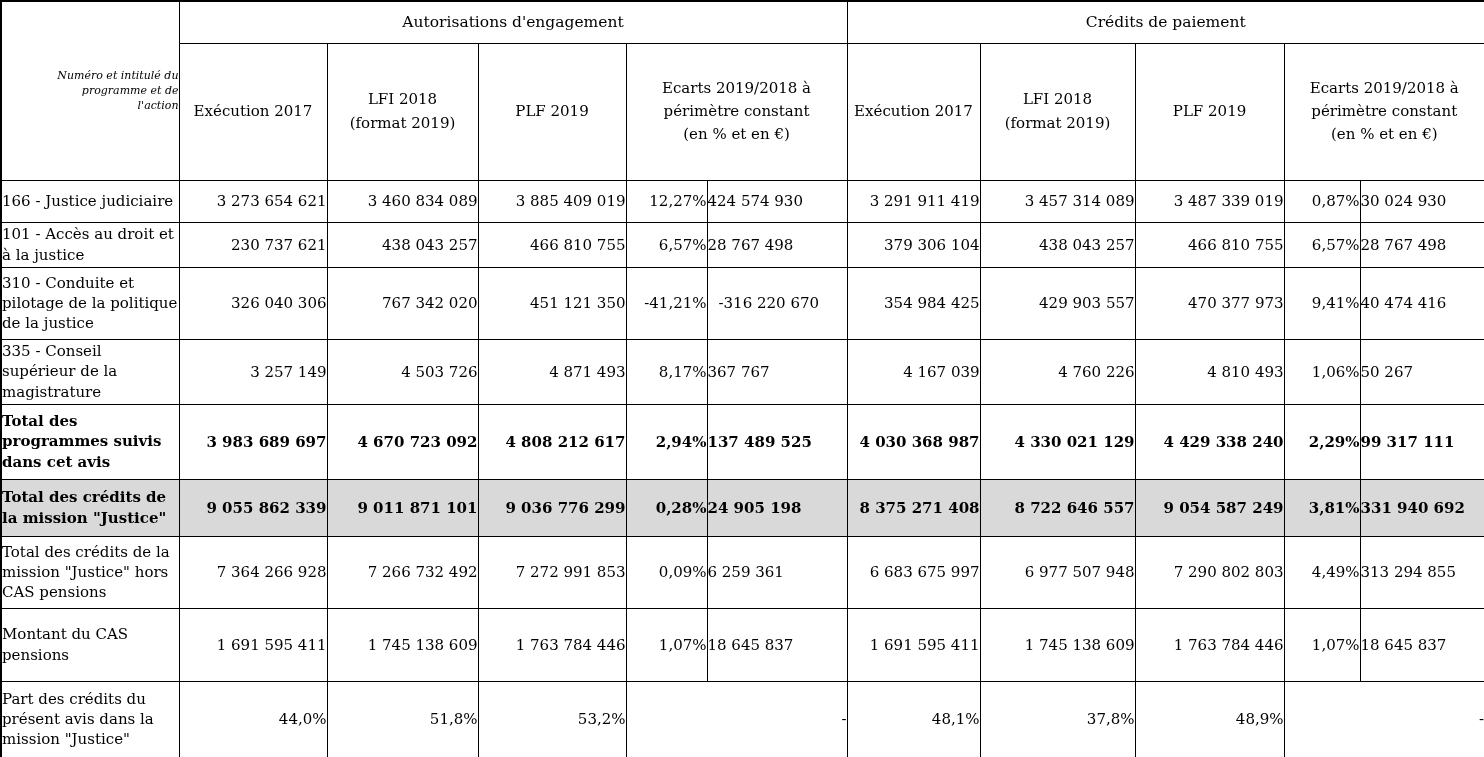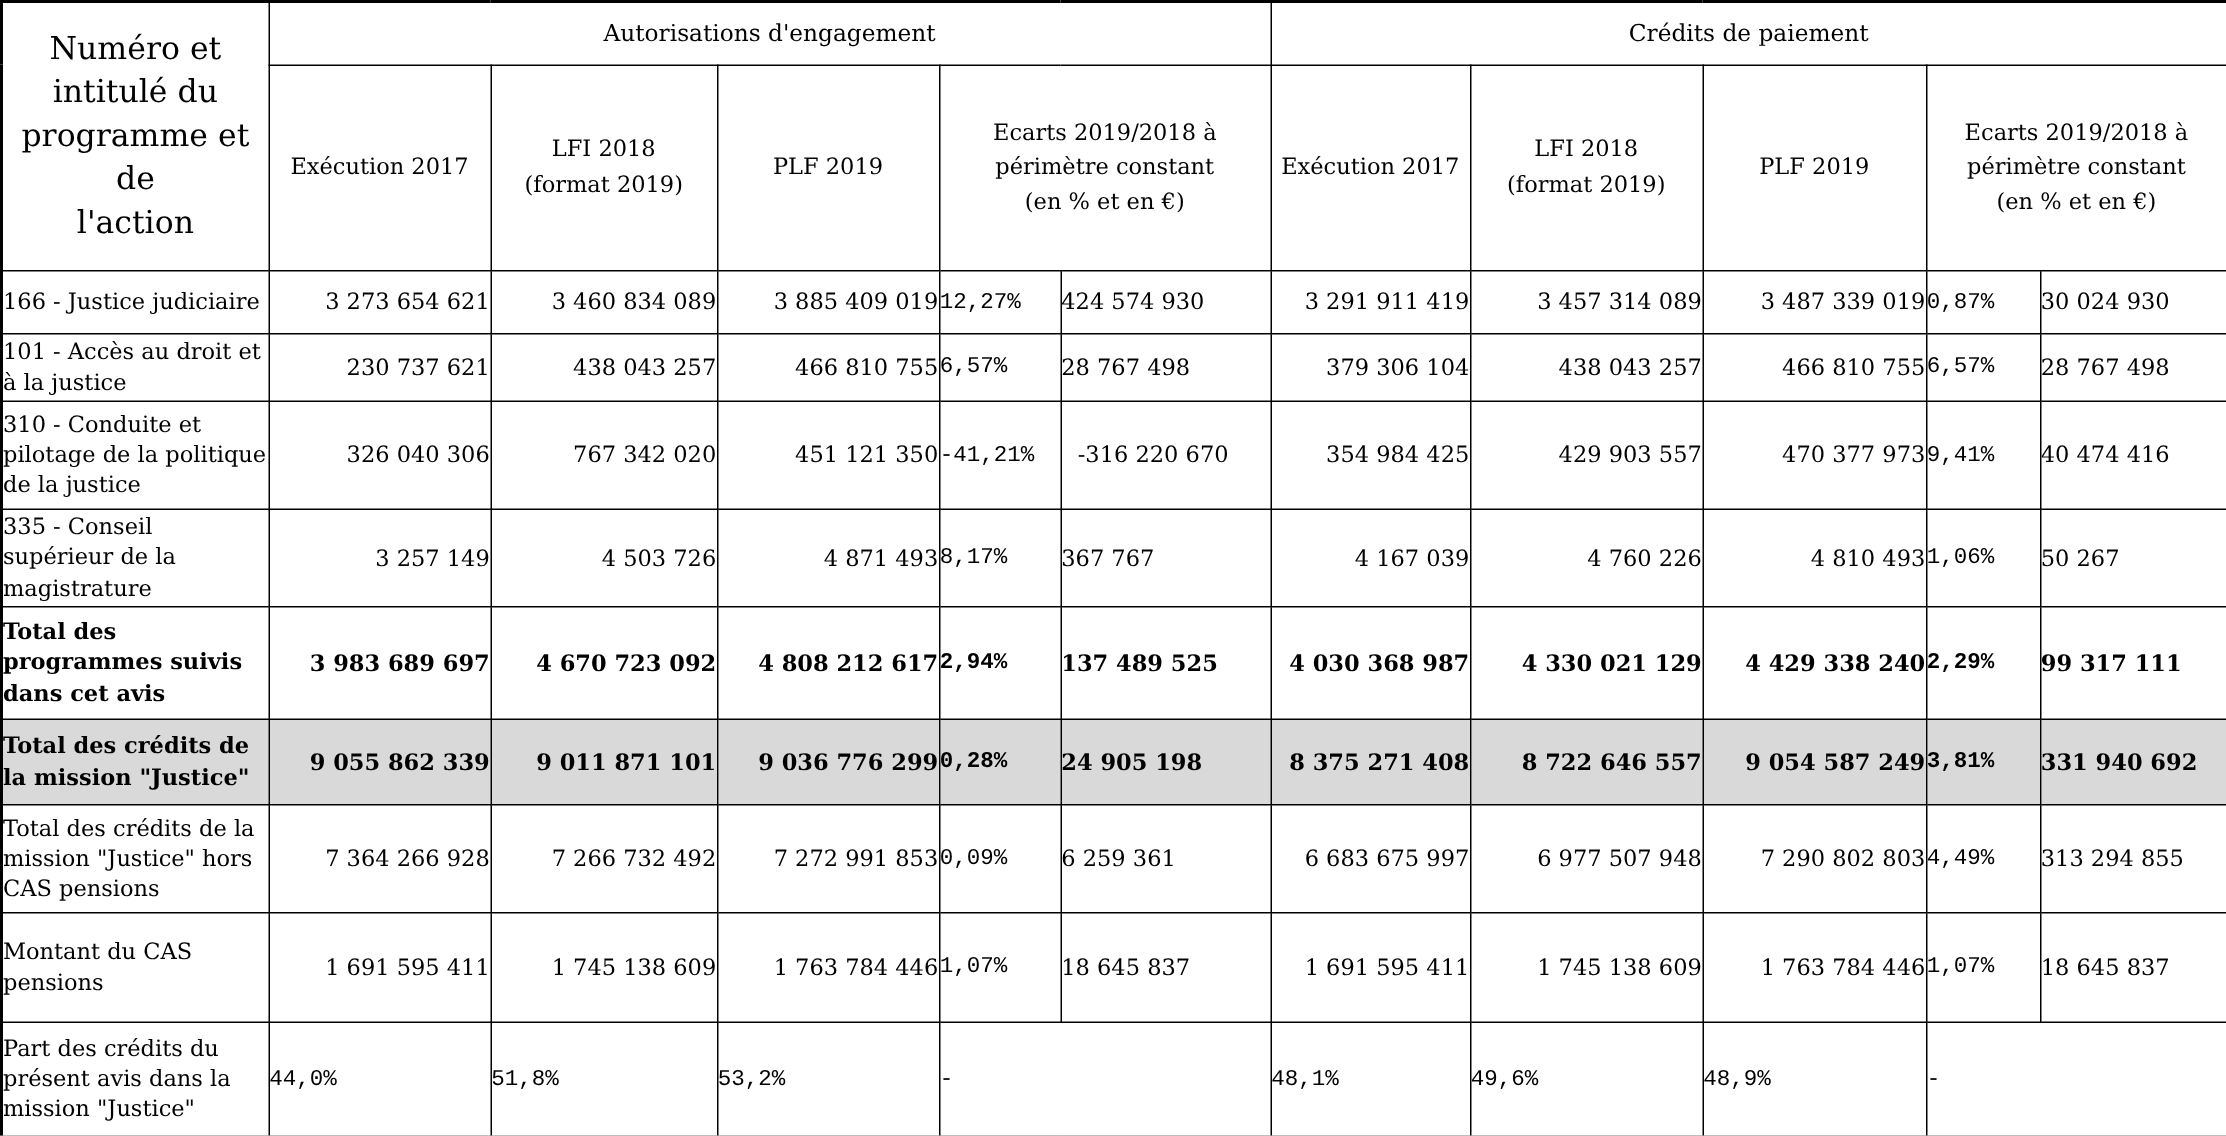--- a/index.html
+++ b/index.html
@@ -25,25 +25,26 @@
   table.budget th,
   table.budget td {
     border: 1px solid #000000;
     padding: 0;
     overflow: hidden;
     vertical-align: middle;
     font-weight: normal;
   }
   th.corner {
     font-weight: bold;
-    text-align: center;
+    text-align: right;
     white-space: pre-line;
     line-height: 1.38;
     padding: 0 2px;
-    font-size: 21px;
+    font-size: 11px;
+    font-style: italic;
   }
   th.group {
     font-weight: bold;
     text-align: center;
     font-size: 15.5px;
     margin-left: 47px;
   }
   th.sub {
     text-align: center;
     white-space: pre-line;
@@ -56,22 +57,21 @@
   }
   td.num {
     text-align: right;
     padding-right: 16px;
   }
   td.eur {
     text-align: left;
     padding-right: 14px;
   }
   td.pct {
-    text-align: left;
-    font-family: Liberation Mono, monospace;
+    text-align: right;
   }
   tr.bold td {
     font-weight: bold;
   }
   tr.shaded td {
     background: #d9d9d9;
   }
   span.minus {
     float: left;
     padding-left: 11px;
@@ -224,18 +224,18 @@
         <td class="pct">1,07%</td>
         <td class="eur">18 645 837</td>
       </tr>
       <tr style="height: 77px;">
         <td class="label">Part des crédits du présent avis dans la mission "Justice"</td>
         <td class="pct">44,0%</td>
         <td class="pct">51,8%</td>
         <td class="pct">53,2%</td>
         <td class="pct" colspan="2">-</td>
         <td class="pct">48,1%</td>
-        <td class="pct">49,6%</td>
+        <td class="pct">37,8%</td>
         <td class="pct">48,9%</td>
         <td class="pct" colspan="2">-</td>
       </tr>
     </tbody>
 </table>
 
 </body></html>

